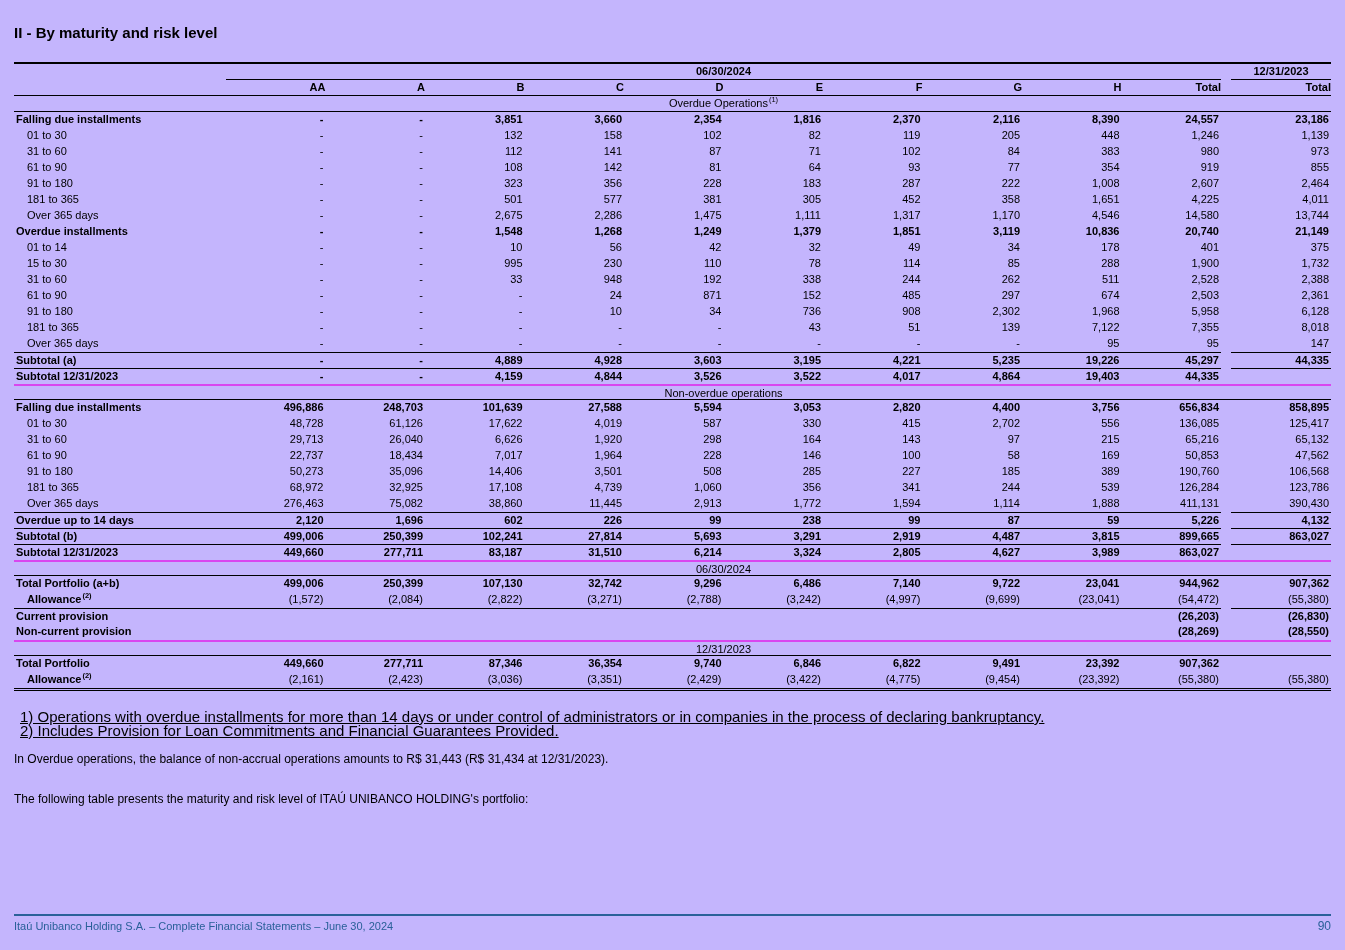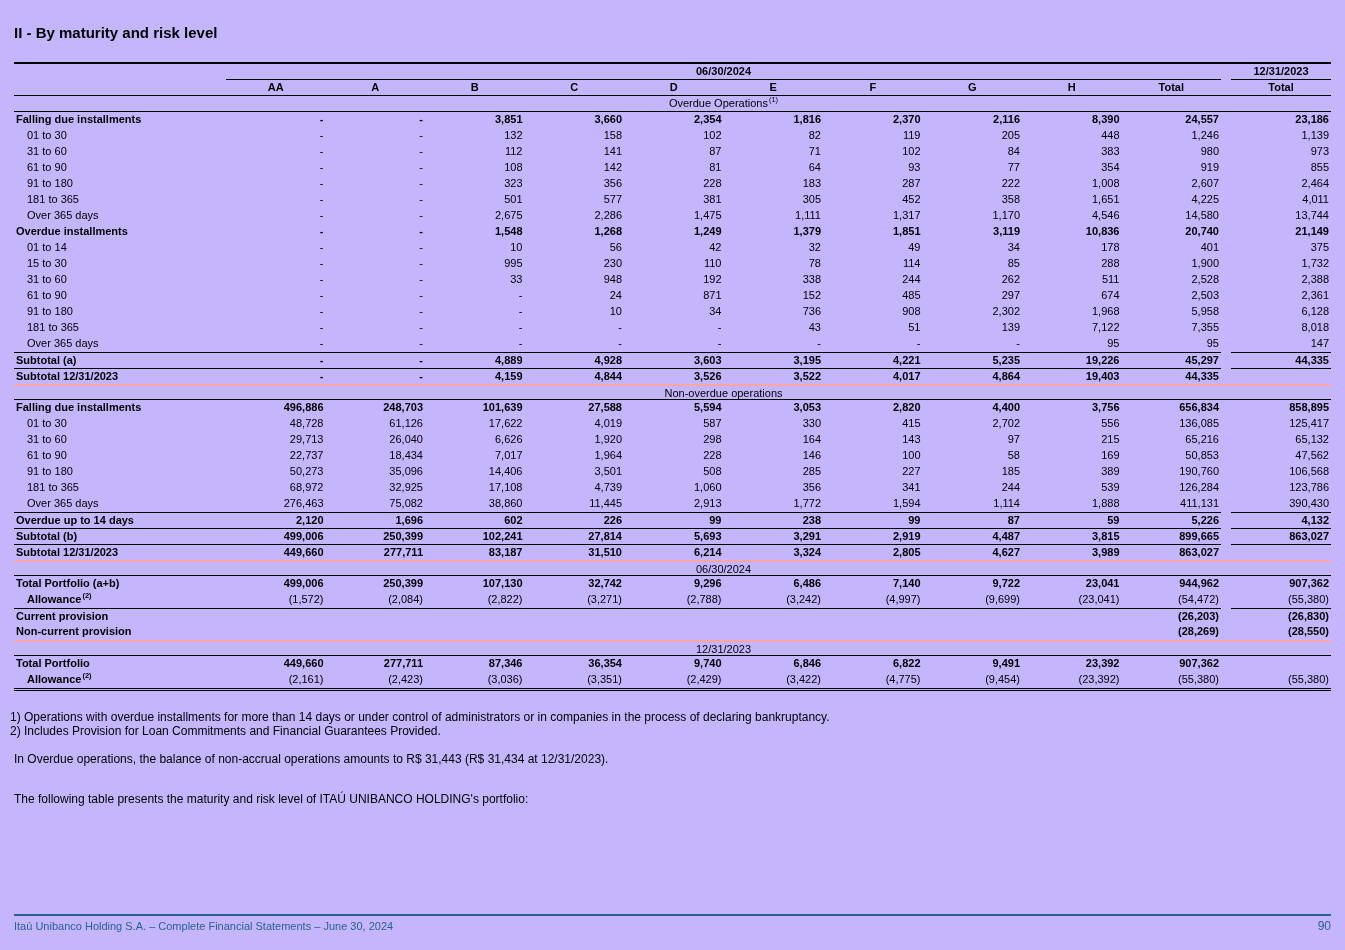--- a/index.html
+++ b/index.html
@@ -15,30 +15,30 @@
   .num { text-align:right; padding-right:2px; }
   .label { padding-left:2px; text-align:left; }
   .indent { padding-left:13px; }
   .bold { font-weight:700; }
   .center { text-align:center; }
   .span-cols { grid-column:2/12; text-align:center; }
   .gap { grid-column:12; }
   .rightcol { grid-column:13; }
 
   .period-row .span-cols, .period-row .rightcol { border-bottom:1px solid #000; font-weight:700; }
-  .letters-row .cell { border-bottom:1px solid #000; font-weight:700; text-align:center; }
+  .letters-row .cell { border-bottom:1px solid #000; font-weight:700; text-align:right; }
   .letters-row .label { text-align:left; }
   .sec > .cell { border-bottom:1px solid #000; }
   .sec .span-cols { font-weight:400; }
-  .sec-thick > .cell { border-top:2px solid #fca5a5; }
+  .sec-thick > .cell { border-top:2px solid #d946ef; }
   .rt1 > .cell:not(.gap) { border-top:1px solid #000; }
 
   sup { font-size:7.5px; vertical-align:super; line-height:0; margin-left:1px; }
 
-  .footnotes { position:absolute; left:10px; top:710px; font-size:12px; }
+  .footnotes { position:absolute; left:20px; top:710px; font-size:15px;text-decoration:underline; }
   .footnote { line-height:14px; }
 
   .body-text { position:absolute; left:14px; margin:0; font-size:12px; }
   #para1 { top:752px; }
   #para2 { top:792px; }
 
   .footer { position:absolute; left:14px; top:914px; width:1317px; }
   .footer-rule { border-top:2px solid #2A6099; margin-bottom:3px; }
   .footer-line { display:flex; justify-content:space-between; align-items:baseline; color:#2A6099; }
   .footer-text { font-size:11px; }

